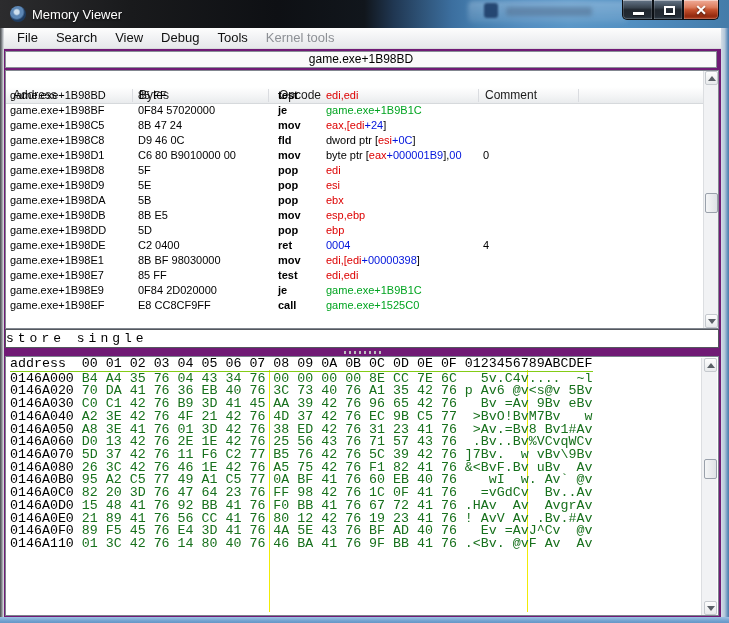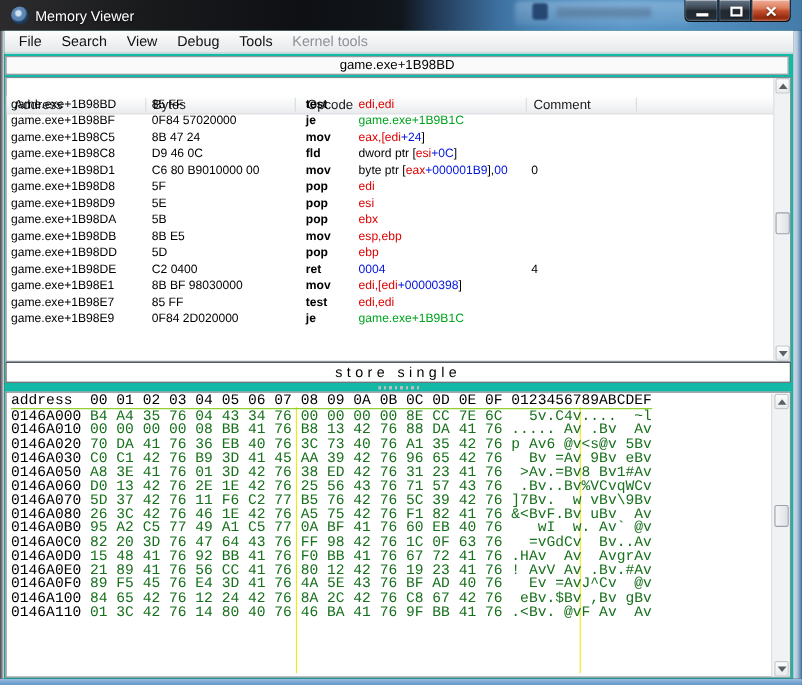--- a/index.html
+++ b/index.html
@@ -22,21 +22,21 @@
 #btn-max{left:653px;width:30px;background:linear-gradient(#66778a,#39444f 40%,#20272f 52%,#232b34 85%,#2f3b47)}
 #btn-close{left:683px;width:36px;border-radius:0 0 5px 0;background:linear-gradient(#f0ad99,#dd7e5e 38%,#c4512d 52%,#93290e 85%,#b04426)}
 #btn-min .g{position:absolute;left:10px;top:12px;width:11px;height:3px;background:#fff;box-shadow:0 1px 1px rgba(0,0,0,.5)}
 #btn-max .g{position:absolute;left:10px;top:6px;width:11px;height:9px;border:2px solid #fff;box-shadow:0 1px 1px rgba(0,0,0,.5)}
 #btn-close .g{position:absolute;left:0;top:3px;width:34px;text-align:center;color:#fff;font-size:14px;font-weight:bold;line-height:14px;text-shadow:0 1px 2px rgba(0,0,0,.6)}
 
 #flft{position:absolute;left:0;top:28px;width:4px;height:589px;background:linear-gradient(90deg,#46494d,#85898d 45%,#c7cad0 80%,#dfe1e4)}
 #frgt{position:absolute;left:721px;top:28px;width:8px;height:589px;background:linear-gradient(90deg,#d4dde6,#b4c7da 45%,#5d8cba 85%,#4c7ca8)}
 #fbot{position:absolute;left:0;top:617px;width:729px;height:6px;background:linear-gradient(#9cc0e2,#6f9fce 70%,#6697c6)}
 
-#client{position:absolute;left:4px;top:28px;width:717px;height:589px;background:#14b8a6}
+#client{position:absolute;left:4px;top:28px;width:717px;height:589px;background:#701a75}
 #menubar{position:absolute;left:0;top:0;width:717px;height:21px;padding-left:4px;
  background:linear-gradient(#fdfdfd,#f0f1f3 55%,#e6e8ea);border-bottom:1px solid #d8dadc}
 .mi{display:inline-block;padding:0 9px;line-height:20px;font-size:13px;color:#101010}
 .mi.dis{color:#8d9095}
 #addrbar{position:absolute;left:1px;top:23px;width:712px;height:17px;background:#fafafa;border:1px solid #898e96;font-size:12px;color:#000;text-align:center;line-height:15px}
 
 #disasm{position:absolute;left:1px;top:42px;width:714px;height:259px;background:#fff;border:1px solid #828790}
 #dhead{position:absolute;left:0;top:16px;width:712px;height:17px;background:linear-gradient(#ffffff,#f4f5f6 55%,#e9ebed);border-bottom:1px solid #d6d9dc;font-size:12px;color:#1a1a1a}
 .hc{position:absolute;top:1px;line-height:15px}
 .hc0{left:7px}.hc1{left:133px}.hc2{left:273px}.hc3{left:479px}
@@ -62,21 +62,21 @@
 .sbtn{position:absolute;left:1px;width:13px;height:14px;background:linear-gradient(#fdfdfd,#e8eaec);border:1px solid #c5c9ce;border-radius:2px}
 .tri-up{width:0;height:0;border-left:4px solid transparent;border-right:4px solid transparent;border-bottom:5px solid #5a6066;margin:4px auto 0}
 .tri-dn{width:0;height:0;border-left:4px solid transparent;border-right:4px solid transparent;border-top:5px solid #5a6066;margin:4px auto 0}
 .thumb{position:absolute;left:1px;width:13px;background:linear-gradient(90deg,#f4f5f6,#dfe2e6);border:1px solid #9aa1ab;border-radius:2px}
 #dsb{right:0;top:0;width:15px;height:257px}
 #dsb .thumb{top:122px;height:20px}
 #hsb{right:1px;top:1px;width:16px;height:257px}
 #hsb .sbtn{left:2px}
 #hsb .thumb{left:2px;top:101px;height:20px}
 
-#storebar{position:absolute;left:1px;top:301px;width:714px;height:19px;background:#fff;border:1px solid #54585e;font-family:Liberation Sans, sans-serif;font-size:13px;letter-spacing:4px;color:#000;text-align:center;line-height:17px}
+#storebar{position:absolute;left:1px;top:301px;width:714px;height:19px;background:#fff;border:1px solid #54585e;font-family:Liberation Mono, monospace;font-size:13px;letter-spacing:4px;color:#000;text-align:left;line-height:17px}
 
 #grip{position:absolute;left:340px;top:323px;width:38px;height:3px;background:repeating-linear-gradient(90deg,#bfbfbf 0 2px,transparent 2px 5px)}
 
 #hexpanel{position:absolute;left:1px;top:328px;width:714px;height:260px;background:#fff;border:1px solid #7c828c;font-family:"Liberation Mono",monospace;font-size:13.3px;color:#000}
 #hexcontent{position:absolute;left:4px;top:1px;width:690px;height:256px;overflow:hidden}
 .hline{height:12.72px;line-height:12.9px;white-space:pre}
 #hexhead{height:14.7px}
 #hexhead span{display:inline-block;border-bottom:1px solid #84cc16;height:14px;white-space:pre}
 .ha{color:#000}
 .hb{color:#17701c}
@@ -129,53 +129,53 @@
           <div class="drow"><span class="dc a">game.exe+1B98D1</span><span class="dc b">C6 80 B9010000 00</span><span class="dc m">mov</span><span class="dc o"><span class="op-plain">byte ptr [</span><span class="op-reg">eax</span><span class="op-num">+000001B9</span><span class="op-plain">],</span><span class="op-num">00</span></span><span class="dc c">0</span></div>
           <div class="drow"><span class="dc a">game.exe+1B98D8</span><span class="dc b">5F</span><span class="dc m">pop</span><span class="dc o"><span class="op-reg">edi</span></span></div>
           <div class="drow"><span class="dc a">game.exe+1B98D9</span><span class="dc b">5E</span><span class="dc m">pop</span><span class="dc o"><span class="op-reg">esi</span></span></div>
           <div class="drow"><span class="dc a">game.exe+1B98DA</span><span class="dc b">5B</span><span class="dc m">pop</span><span class="dc o"><span class="op-reg">ebx</span></span></div>
           <div class="drow"><span class="dc a">game.exe+1B98DB</span><span class="dc b">8B E5</span><span class="dc m">mov</span><span class="dc o"><span class="op-reg">esp,ebp</span></span></div>
           <div class="drow"><span class="dc a">game.exe+1B98DD</span><span class="dc b">5D</span><span class="dc m">pop</span><span class="dc o"><span class="op-reg">ebp</span></span></div>
           <div class="drow"><span class="dc a">game.exe+1B98DE</span><span class="dc b">C2 0400</span><span class="dc m">ret</span><span class="dc o"><span class="op-num">0004</span></span><span class="dc c">4</span></div>
           <div class="drow"><span class="dc a">game.exe+1B98E1</span><span class="dc b">8B BF 98030000</span><span class="dc m">mov</span><span class="dc o"><span class="op-reg">edi,[edi</span><span class="op-num">+00000398</span><span class="op-plain">]</span></span></div>
           <div class="drow"><span class="dc a">game.exe+1B98E7</span><span class="dc b">85 FF</span><span class="dc m">test</span><span class="dc o"><span class="op-reg">edi,edi</span></span></div>
           <div class="drow"><span class="dc a">game.exe+1B98E9</span><span class="dc b">0F84 2D020000</span><span class="dc m">je</span><span class="dc o"><span class="op-addr">game.exe+1B9B1C</span></span></div>
+          <div class="drow"><span class="dc a">game.exe+1B98EF</span><span class="dc b">E8 CC8CF9FF</span><span class="dc m">call</span><span class="dc o"><span class="op-addr">game.exe+1525C0</span></span></div>
         </div>
       <div class="sb" id="dsb">
         <div class="sbtn" style="top:0">
             <div class="tri-up"></div>
           </div>
         <div class="thumb"></div>
         <div class="sbtn" style="bottom:0">
             <div class="tri-dn"></div>
           </div>
       </div>
     </div>
     <div id="storebar">store single</div>
     <div id="grip"></div>
     <div id="hexpanel">
       <div class="yline" id="yl1"></div>
       <div class="yline" id="yl2"></div>
       <div id="hexcontent">
         <div class="hline ha" id="hexhead"><span>address  00 01 02 03 04 05 06 07 08 09 0A 0B 0C 0D 0E 0F 0123456789ABCDEF</span></div>
         <div id="hexrows">
             <div class="hline"><span class="ha">0146A000 </span><span class="hb">B4 A4 35 76 04 43 34 76 00 00 00 00 8E CC 7E 6C   5v.C4v....  ~l</span></div>
-            <div class="hline"><span class="ha">0146A010 </span><span class="hb">00 00 00 00 08 BB 41 76 B8 13 42 76 88 DA 41 76 ..... Av .Bv  Av</span></div>
             <div class="hline"><span class="ha">0146A020 </span><span class="hb">70 DA 41 76 36 EB 40 76 3C 73 40 76 A1 35 42 76 p Av6 @v&lt;s@v 5Bv</span></div>
             <div class="hline"><span class="ha">0146A030 </span><span class="hb">C0 C1 42 76 B9 3D 41 45 AA 39 42 76 96 65 42 76   Bv =Av 9Bv eBv</span></div>
+            <div class="hline"><span class="ha">0146A040 </span><span class="hb">A2 3E 42 76 4F 21 42 76 4D 37 42 76 EC 9B C5 77  &gt;BvO!BvM7Bv   w</span></div>
             <div class="hline"><span class="ha">0146A050 </span><span class="hb">A8 3E 41 76 01 3D 42 76 38 ED 42 76 31 23 41 76  &gt;Av.=Bv8 Bv1#Av</span></div>
             <div class="hline"><span class="ha">0146A060 </span><span class="hb">D0 13 42 76 2E 1E 42 76 25 56 43 76 71 57 43 76  .Bv..Bv%VCvqWCv</span></div>
             <div class="hline"><span class="ha">0146A070 </span><span class="hb">5D 37 42 76 11 F6 C2 77 B5 76 42 76 5C 39 42 76 ]7Bv.  w vBv\9Bv</span></div>
             <div class="hline"><span class="ha">0146A080 </span><span class="hb">26 3C 42 76 46 1E 42 76 A5 75 42 76 F1 82 41 76 &amp;&lt;BvF.Bv uBv  Av</span></div>
             <div class="hline"><span class="ha">0146A0B0 </span><span class="hb">95 A2 C5 77 49 A1 C5 77 0A BF 41 76 60 EB 40 76    wI  w. Av` @v</span></div>
-            <div class="hline"><span class="ha">0146A0C0 </span><span class="hb">82 20 3D 76 47 64 43 76 FF 98 42 76 1C 0F 63 76   =vGdCv  Bv..Av</span></div>
+            <div class="hline"><span class="ha">0146A0C0 </span><span class="hb">82 20 3D 76 47 64 23 76 FF 98 42 76 1C 0F 41 76   =vGdCv  Bv..Av</span></div>
             <div class="hline"><span class="ha">0146A0D0 </span><span class="hb">15 48 41 76 92 BB 41 76 F0 BB 41 76 67 72 41 76 .HAv  Av  AvgrAv</span></div>
             <div class="hline"><span class="ha">0146A0E0 </span><span class="hb">21 89 41 76 56 CC 41 76 80 12 42 76 19 23 41 76 ! AvV Av .Bv.#Av</span></div>
             <div class="hline"><span class="ha">0146A0F0 </span><span class="hb">89 F5 45 76 E4 3D 41 76 4A 5E 43 76 BF AD 40 76   Ev =AvJ^Cv  @v</span></div>
-            <div class="hline"><span class="ha">0146A100 </span><span class="hb">84 65 42 76 12 24 42 76 8A 2C 42 76 C8 67 42 76  eBv.$Bv ,Bv gBv</span></div>
             <div class="hline"><span class="ha">0146A110 </span><span class="hb">01 3C 42 76 14 80 40 76 46 BA 41 76 9F BB 41 76 .&lt;Bv. @vF Av  Av</span></div>
           </div>
       </div>
       <div class="sb" id="hsb">
         <div class="sbtn" style="top:0">
             <div class="tri-up"></div>
           </div>
         <div class="thumb"></div>
         <div class="sbtn" style="bottom:0">
             <div class="tri-dn"></div>

